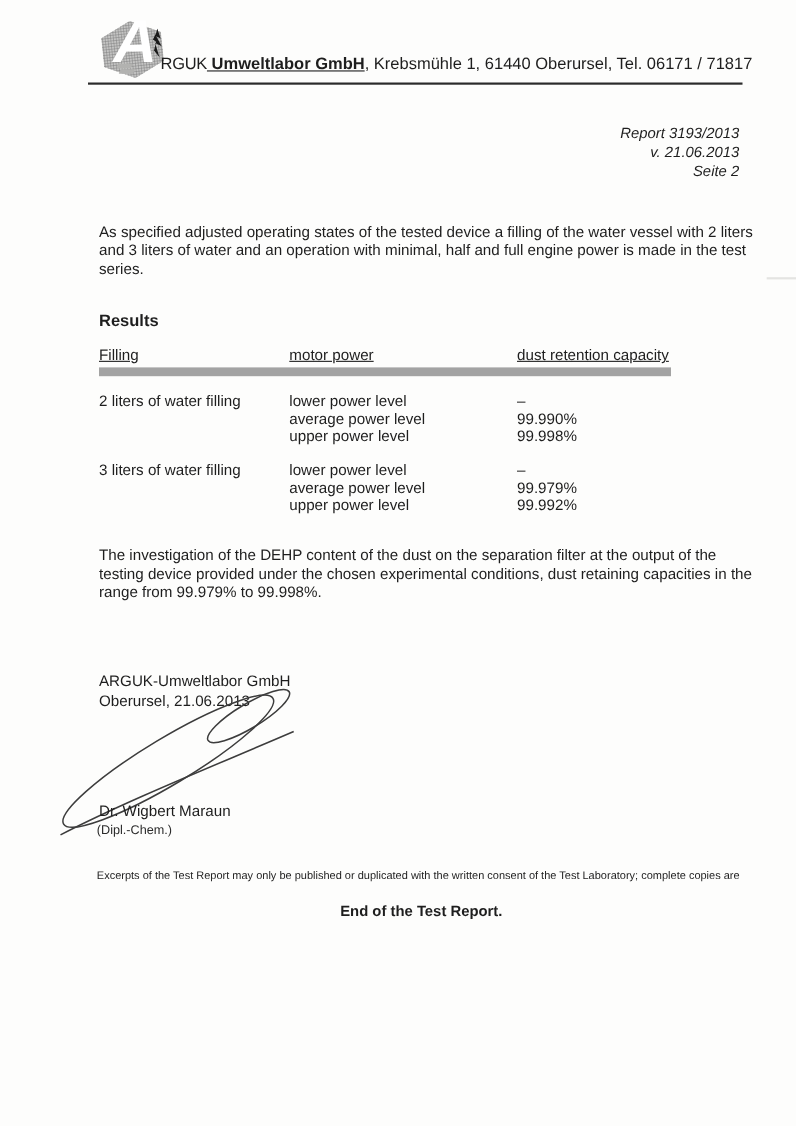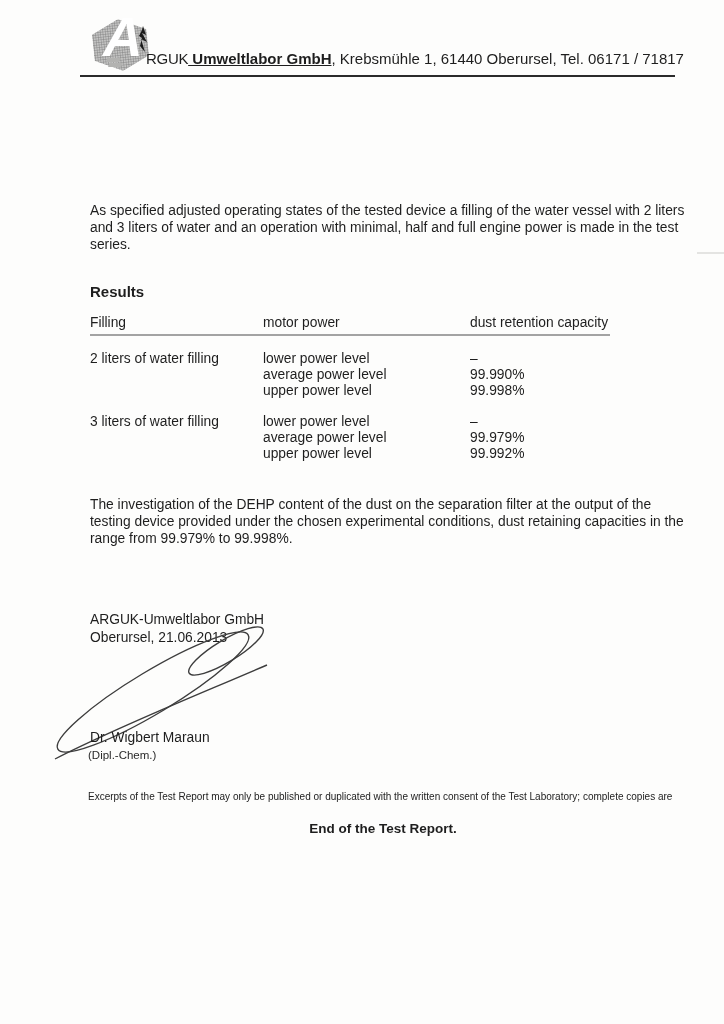--- a/index.html
+++ b/index.html
@@ -48,21 +48,21 @@
   .para{position:absolute;left:90px;margin:0;font-size:13.8px;line-height:17px;}
   .para .ln{display:block;}
   .p1{top:202px;}
   .p2{top:496px;}
 
   .results-h{position:absolute;left:90px;top:283px;margin:0;
              font-size:15px;font-weight:700;}
 
   
   .table{position:absolute;left:90px;top:315px;width:520px;font-size:13.8px;}
-  .thead{display:flex;border-bottom:2px solid #a3a3a3;padding-bottom:4px;}
+  .thead{display:flex;border-bottom:8px solid #a3a3a3;padding-bottom:4px;text-decoration:underline;}
   .tbody{margin-top:15px;}
   .c1{width:173px;flex:none;}
   .c2{width:207px;flex:none;}
   .c3{flex:1;}
   .trow{display:flex;margin-bottom:15px;}
   .trow .ln{display:block;line-height:16px;}
 
   
   .sig-head{position:absolute;left:90px;top:611px;font-size:13.8px;line-height:17.5px;}
   .sig-head .ln{display:block;}
@@ -90,20 +90,25 @@
       <polygon points="4,0 7,9 3,7 8,16 2,13 6,26 1,20 3,12 0,10 3,4" fill="#1a1a1a"></polygon>
     </svg>
     <span class="logo-dash d1"></span>
     <span class="logo-dash d2"></span>
   </div>
 
   <p class="brand"><span class="brand-name">RGUK</span><span class="brand-bold"> Umweltlabor GmbH</span><span class="brand-rest">, Krebsmühle 1, 61440 Oberursel, Tel. 06171 / 71817</span></p>
 
   <div class="rule"></div>
 
+  <div class="meta">
+    <div>Report 3193/2013</div>
+    <div>v. 21.06.2013</div>
+    <div>Seite 2</div>
+  </div>
 
   <p class="para p1">
     <span class="ln">As specified adjusted operating states of the tested device a filling of the water vessel with 2 liters</span>
     <span class="ln">and 3 liters of water and an operation with minimal, half and full engine power is made in the test</span>
     <span class="ln">series.</span>
   </p>
 
   <h2 class="results-h">Results</h2>
 
   <div class="table">

